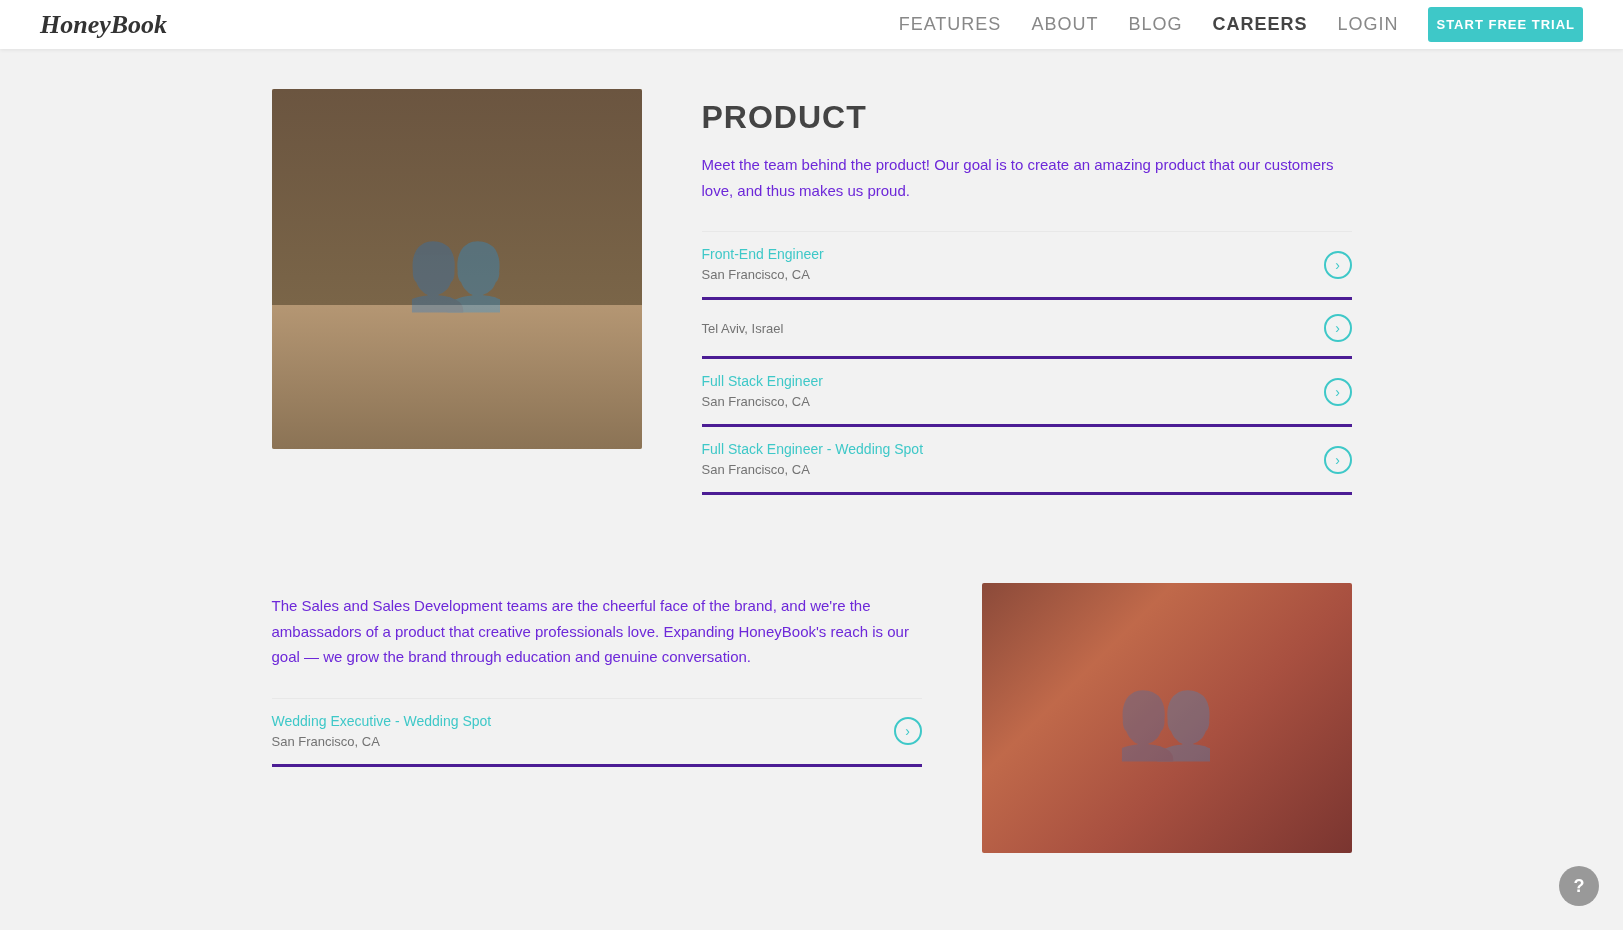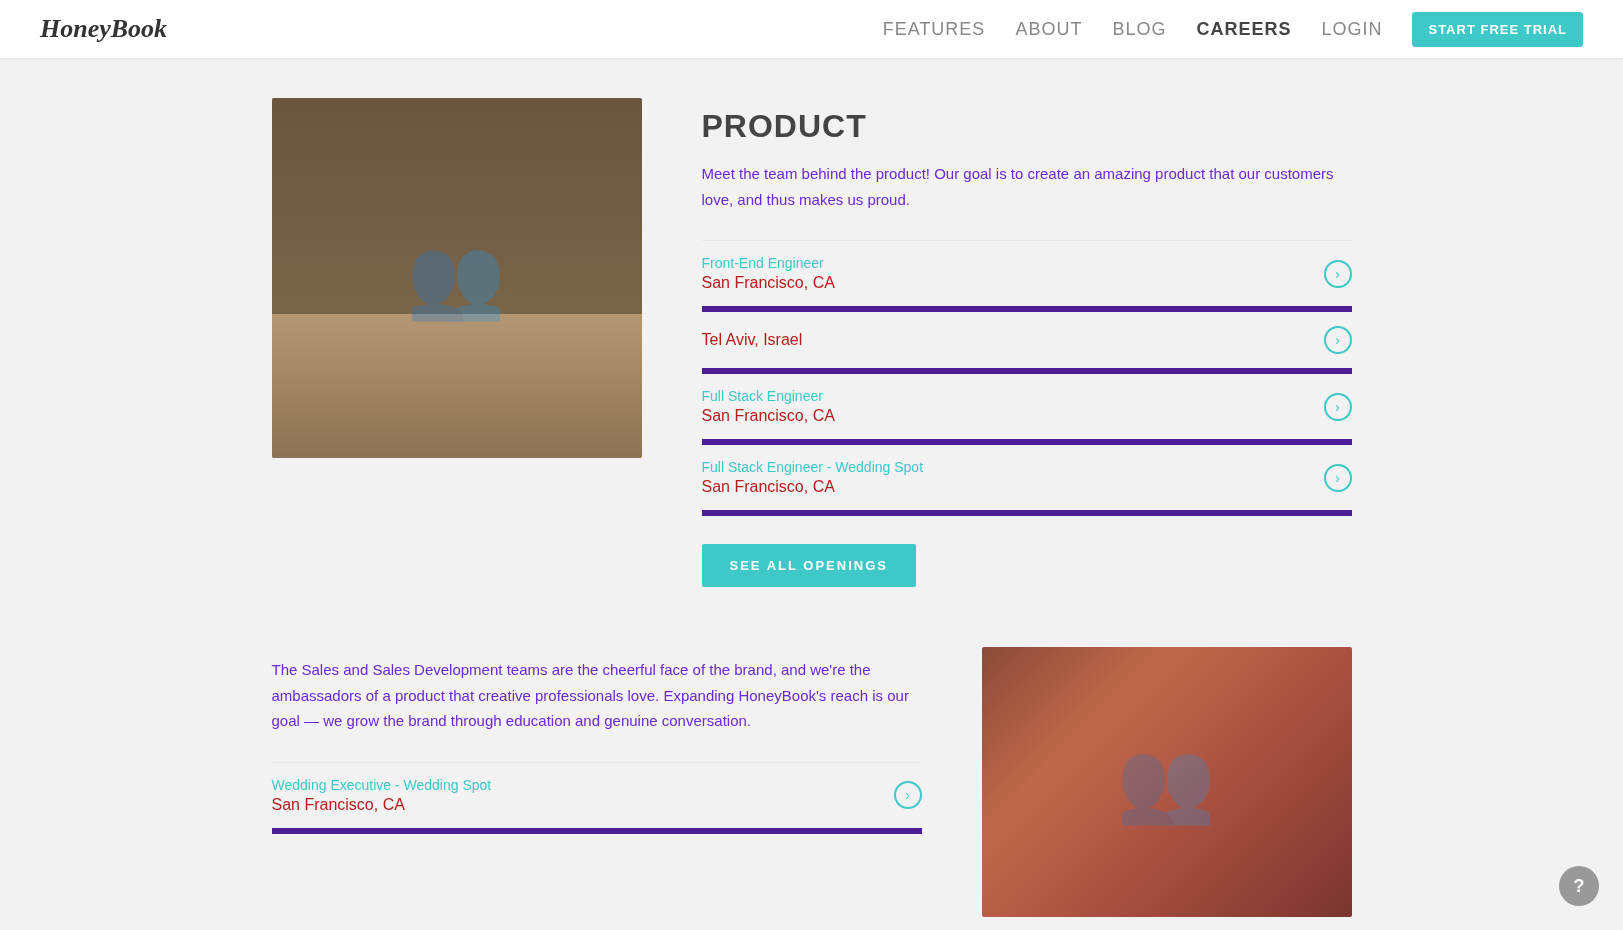--- a/index.html
+++ b/index.html
@@ -5,21 +5,21 @@
     * { margin: 0; padding: 0; box-sizing: border-box; }
     body { font-family: 'Helvetica Neue', Arial, sans-serif; background: #f2f2f2; color: #555; }
 
     
     nav {
       background: #fff;
       display: flex;
       align-items: center;
       justify-content: space-between;
       padding: 0 40px;
-      height: 58px;
+      height: 49px;
       box-shadow: 0 1px 4px rgba(0,0,0,0.08);
       position: relative;
       z-index: 10;
     }
     .nav-logo {
       font-family: Georgia, serif;
       font-size: 26px;
       color: #333;
       font-style: italic;
       font-weight: bold;
@@ -38,21 +38,21 @@
       font-weight: 500;
     }
     .nav-link.active {
       color: #444;
       font-weight: 700;
     }
     .nav-cta {
       background: #3ec8c8;
       color: #fff;
       border: none;
-      padding: 10px 16px;
+      padding: 10px 8px;
       font-size: 13px;
       letter-spacing: 1px;
       text-transform: uppercase;
       font-weight: 700;
       cursor: pointer;
       border-radius: 3px;
     }
 
     
     .page-content {
@@ -124,37 +124,37 @@
     
     .job-list {
       list-style: none;
       margin-bottom: 28px;
     }
     .job-item {
       display: flex;
       align-items: center;
       justify-content: space-between;
       padding: 14px 0;
-      border-bottom: 6px solid #4c1d95;
+      border-bottom: 3px solid #4c1d95;
     }
     .job-item:first-child {
       border-top: 1px solid #e8e8e8;
     }
     .job-item-info { flex: 1; }
     .job-title {
       font-size: 14px;
       color: #3ec8c8;
       text-decoration: none;
       font-weight: 500;
       display: block;
       margin-bottom: 3px;
     }
     .job-location {
-      font-size: 16px;
-      color: #b91c1c;
+      font-size: 13px;
+      color: #737373;
     }
     .job-arrow {
       width: 28px;
       height: 28px;
       border: 2px solid #3ec8c8;
       border-radius: 50%;
       display: flex;
       align-items: center;
       justify-content: center;
       color: #3ec8c8;
@@ -279,21 +279,20 @@
         <li class="job-item">
           <div class="job-item-info">
             <a class="job-title" href="#">Full Stack Engineer - Wedding Spot</a>
             <span class="job-location">San Francisco, CA</span>
           </div>
           <div class="job-arrow">›</div>
         </li>
 
       </ul>
 
-      <button class="see-all-btn">SEE ALL OPENINGS</button>
     </div>
   </div>
 
   <div class="sales-section">
     <div class="sales-info">
       <p class="section-desc">The Sales and Sales Development teams are the cheerful face of the brand, and we're the ambassadors of a product that creative professionals love. Expanding HoneyBook's reach is our goal — we grow the brand through education and genuine conversation.</p>
 
       <ul class="job-list">
         <li class="job-item">
           <div class="job-item-info">

